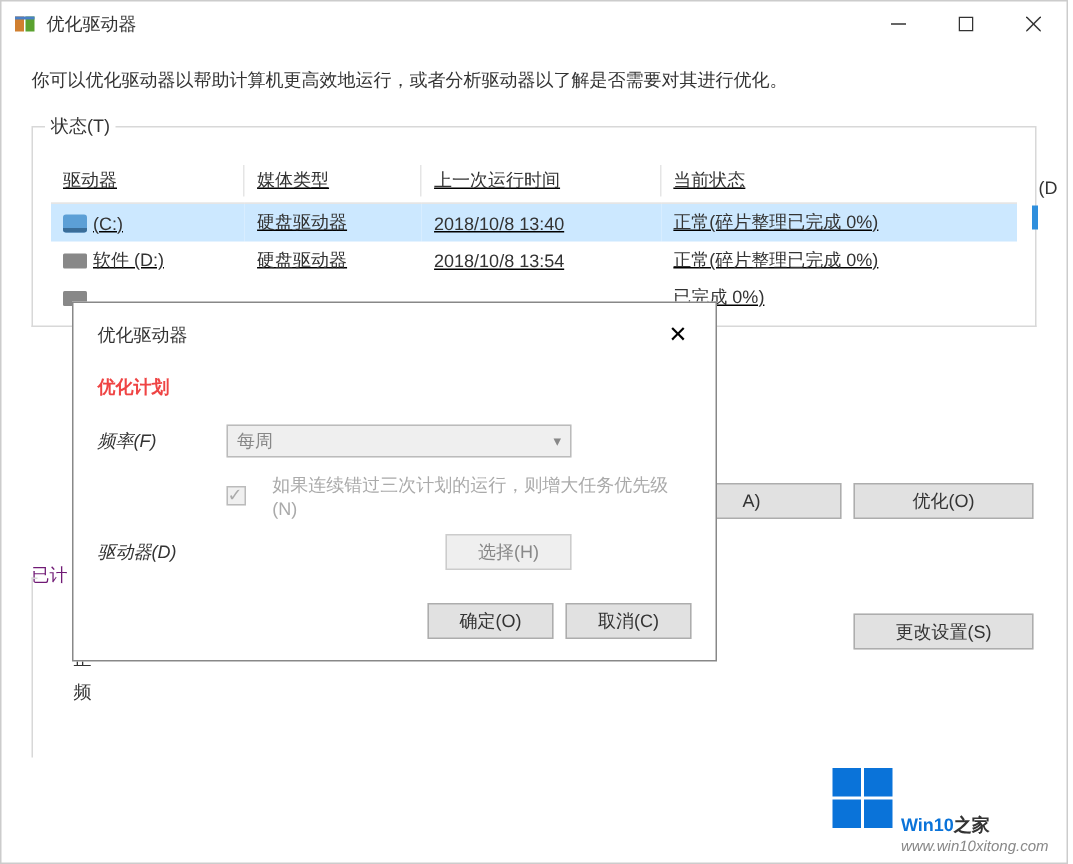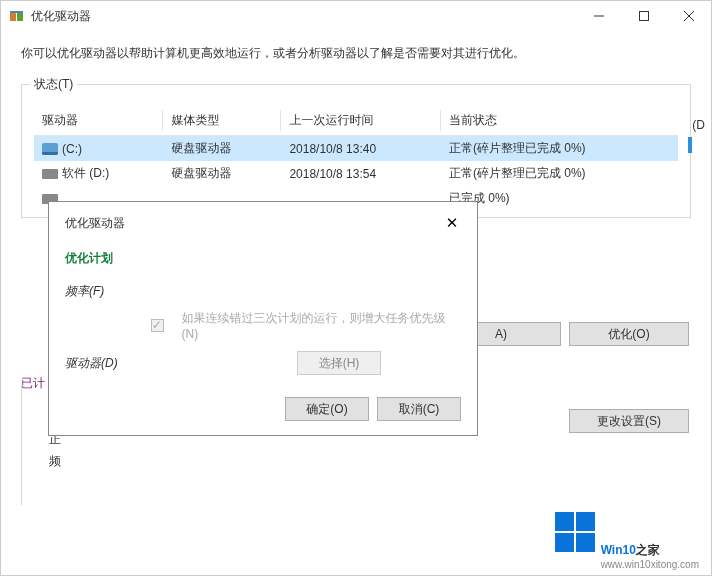--- a/index.html
+++ b/index.html
@@ -5,40 +5,40 @@
   * { box-sizing: border-box; font-family: "Microsoft YaHei", "Segoe UI", sans-serif; font-size: 12px; }
   body { margin: 0; width: 715px; height: 576px; background: #fff; position: relative; overflow: hidden; }
   .window { position: absolute; left: 0; top: 0; width: 712px; height: 576px; border: 1px solid #ccc; background: #fff; }
   .titlebar { display: flex; align-items: center; height: 30px; padding: 0 0 0 8px; }
   .titlebar .icon-app { width: 16px; height: 16px; margin-right: 6px; }
   .titlebar .title { flex: 1; color: #333; }
   .winbtns { display: flex; }
   .winbtn { width: 45px; height: 30px; display: flex; align-items: center; justify-content: center; color: #333; cursor: pointer; }
   .body { padding: 14px 20px 10px 20px; }
   .desc { color: #333; margin-bottom: 22px; }
-  .panel { border: 1px solid #d8d8d8; border-top: none; position: relative; padding: 14px 12px 6px 12px; }
+  .panel { border: 1px solid #d8d8d8; border-top: none; position: relative; padding: 14px 12px 6px 12px; text-decoration: underline; }
   .panel::before { content: ""; position: absolute; top: 0; left: 0; right: 0; border-top: 1px solid #d8d8d8; }
   .panel-label { position: absolute; top: -8px; left: 8px; background: #fff; padding: 0 4px; color: #333; }
   .tbl { width: 100%; border-collapse: collapse; margin-top: 8px; }
   .tbl th { text-align: left; font-weight: normal; padding: 6px 8px; border-bottom: 1px solid #e5e5e5; color: #333; position: relative; }
   .tbl th::after { content: ""; position: absolute; right: 0; top: 4px; bottom: 4px; border-right: 1px solid #e5e5e5; }
   .tbl th:last-child::after { display: none; }
   .tbl td { padding: 4px 8px; color: #333; }
   .tbl tr.sel td { background: #cce8ff; }
   .drv-icon { display: inline-block; width: 16px; height: 12px; background: #5c9fd6; border-radius: 2px; margin-right: 4px; vertical-align: middle; position: relative; }
   .drv-icon::before { content: ""; position: absolute; bottom: 0; left: 0; right: 0; height: 3px; background: #3a6d99; border-radius: 0 0 2px 2px; }
   .hd-icon { display: inline-block; width: 16px; height: 10px; background: #888; border-radius: 1px; margin-right: 4px; vertical-align: middle; }
   .right-col { position: absolute; right: 2px; top: 115px; display: flex; flex-direction: column; }
   .right-col .dlab { padding: 2px 4px; color: #333; }
   .right-col .bar { width: 4px; height: 16px; background: #2f8fdd; margin-top: 3px; }
   .dialog { position: absolute; left: 48px; top: 201px; width: 430px; background: #fff; border: 1px solid #888; padding: 12px 16px 14px 16px; }
   .dlg-hdr { display: flex; align-items: center; }
   .dlg-hdr .t { flex: 1; color: #333; }
   .dlg-close { width: 18px; height: 18px; display: flex; align-items: center; justify-content: center; cursor: pointer; font-size: 15px; }
-  .dlg-section { font-weight: bold; color: #15803d; margin: 18px 0 16px 0; font-family: Liberation Mono, monospace; }
+  .dlg-section { font-weight: bold; color: #ef4444; margin: 18px 0 16px 0; font-family: Liberation Mono, monospace; }
   .highlight { border: 2px solid #d83b3b; padding: 6px 70px 6px 6px; display: inline-flex; align-items: center; margin-left: 6px; margin-bottom: 14px; }
   .chk { width: 13px; height: 13px; border: 1px solid #555; margin-right: 10px; display: inline-block; background: #fff; }
   .chk-disabled { border-color: #bbb; background: #f0f0f0; position: relative; }
   .chk-disabled::after { content: "✓"; color: #aaa; position: absolute; top: -2px; left: 0px; font-size: 12px; }
   .row { display: flex; align-items: center; margin: 10px 0; }
   .row .lab { width: 86px; color: #333; font-style: italic; }
   .combo { width: 230px; height: 22px; border: 1px solid #bbb; background: #efefef; display: flex; align-items: center; padding: 0 6px; color: #888; justify-content: space-between; }
   .combo .arrow { color: #888; font-size: 10px; }
   .disabled-text { color: #aaa; }
   .btn { min-width: 84px; height: 24px; border: 1px solid #adadad; background: #e1e1e1; display: inline-flex; align-items: center; justify-content: center; color: #333; cursor: pointer; padding: 0 12px; }
@@ -51,21 +51,21 @@
   .change-btn .btn { min-width: 120px; }
   .sched-label { position: absolute; left: 20px; top: 374px; color: #701a75; }
   .sched-panel-border { position: absolute; left: 20px; top: 384px; width: 4px; height: 120px; border-left: 1px solid #d8d8d8; border-top: 1px solid #d8d8d8; }
   .sched-lines { position: absolute; left: 48px; top: 405px; color: #333; line-height: 22px; }
   .logo { position: absolute; right: 16px; bottom: 6px; display: flex; align-items: center; }
   .winlogo { width: 40px; height: 40px; display: grid; grid-template: 1fr 1fr / 1fr 1fr; gap: 2px; margin-right: 6px; }
   .winlogo div { background: #0a73d9; }
   .logo-text { display: flex; flex-direction: column; }
   .logo-text .big { font-size: 18px; color: #333; font-weight: bold; line-height: 1.1; margin-top: 46px; }
   .logo-text .big .blue { color: #0a73d9; }
-  .logo-text .small { font-size: 10px; color: #888; }
+  .logo-text .small { font-size: 10px; color: #888; font-style: italic; }
 </style>
 </head>
 <body>
 
 <div class="window">
   <div class="titlebar">
     <span class="icon-app">
       <svg viewBox="0 0 16 16">
           <rect x="1" y="3" width="6" height="10" fill="#d07f2f"></rect>
           <rect x="8" y="3" width="6" height="10" fill="#5aa22f"></rect>
@@ -156,20 +156,24 @@
 <div class="dialog">
   <div class="dlg-hdr">
     <span class="t">优化驱动器</span>
     <span class="dlg-close">✕</span>
   </div>
   <div class="dlg-section">优化计划</div>
 
 
   <div class="row">
     <span class="lab">频率(F)</span>
+    <div class="combo">
+      <span>每周</span>
+      <span class="arrow">▾</span>
+    </div>
   </div>
 
   <div class="row">
     <span class="lab"></span>
     <span class="chk chk-disabled"></span>
     <span class="disabled-text" style="margin-left:8px">如果连续错过三次计划的运行，则增大任务优先级(N)</span>
   </div>
 
   <div class="row">
     <span class="lab">驱动器(D)</span>

